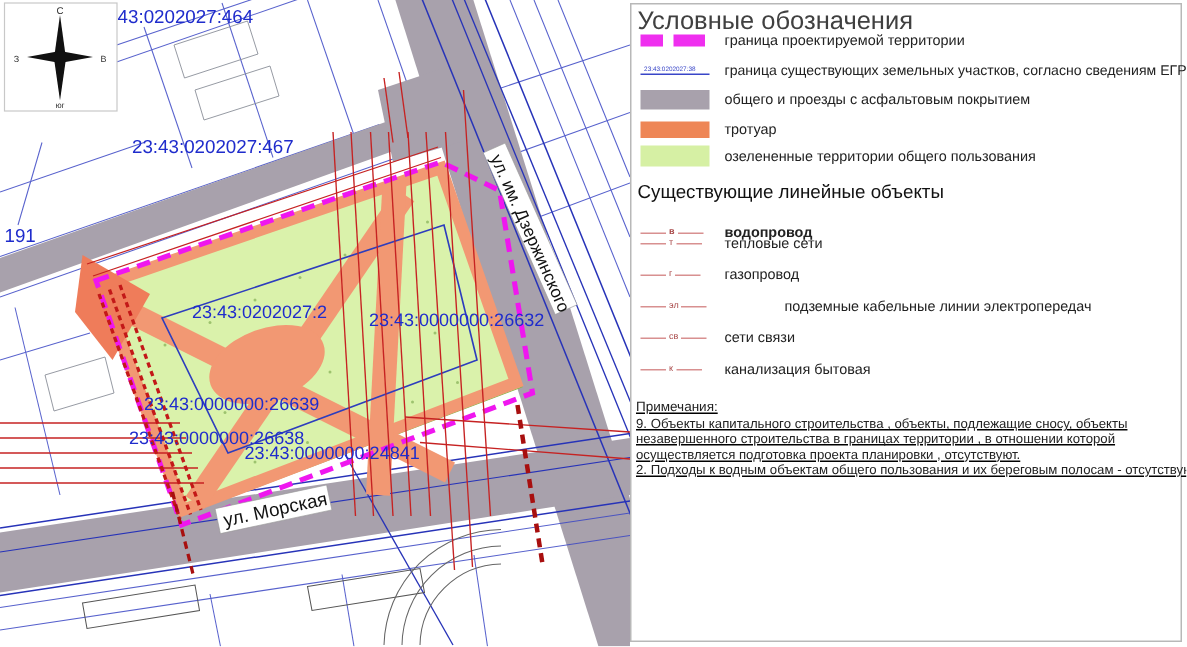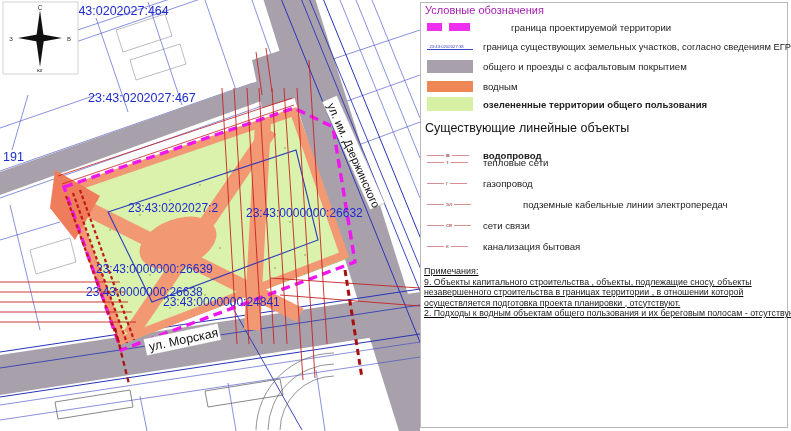--- a/index.html
+++ b/index.html
@@ -3,21 +3,21 @@
 <meta charset="utf-8">
 <style>
   html,body{margin:0;padding:0;background:#fff;}
   .page{position:relative;width:791px;height:431px;background:#fff;overflow:hidden;
         font-family:"Liberation Sans",sans-serif;}
   svg text{font-family:"Liberation Sans",sans-serif;}
 
   
   .legend-frame{position:absolute;left:420px;top:2px;width:368px;height:426px;
                 border:1px solid #b8b8b8;box-sizing:border-box;pointer-events:none;}
-  .lg-title{position:absolute;left:425px;top:4px;font-size:11px;color:#a21caf;}
+  .lg-title{position:absolute;left:425px;top:4px;font-size:17px;color:#404040;}
   .lg-subtitle{position:absolute;left:425px;top:121px;font-size:12.5px;color:#111;}
   .lg-row{position:absolute;left:427px;height:14px;display:flex;align-items:center;}
   .lg-label{margin-left:10px;font-size:9.6px;color:#222;white-space:nowrap;}
   .sw{width:46px;flex:0 0 46px;display:flex;align-items:center;}
   .mdash{display:block;width:15px;height:8px;background:#ef2fef;margin-right:7px;}
   .mdash2{width:21px;margin-right:0;}
   .egrn-box{width:46px;border-bottom:1px solid #3946c8;text-align:center;}
   .egrn-num{font-size:5px;line-height:6px;color:#3946c8;white-space:nowrap;display:block;
             transform:scale(.85);transform-origin:left bottom;}
   .bar{display:block;width:46px;}
@@ -193,21 +193,21 @@
       <text x="11" y="41" font-size="6" fill="#333" text-anchor="middle">З</text>
       <text x="69" y="41" font-size="6" fill="#333" text-anchor="middle">В</text>
       <text x="40" y="72" font-size="5.5" fill="#333" text-anchor="middle">юг</text>
     </g>
   </svg>
 
   <div class="legend-frame"></div>
 
   <div class="lg-title">Условные обозначения</div>
 
-  <div class="lg-row" style="top:20px;gap:28px;">
+  <div class="lg-row" style="top:20px;">
     <span class="sw">
       <i class="mdash"></i>
       <i class="mdash mdash2"></i>
     </span>
     <span class="lg-label">граница проектируемой территории</span>
   </div>
 
   <div class="lg-row" style="top:39px;">
     <span class="sw">
       <span class="egrn-box">
@@ -221,24 +221,24 @@
     <span class="sw">
         <i class="bar bar-road"></i>
       </span>
     <span class="lg-label">общего и проезды с асфальтовым покрытием</span>
   </div>
 
   <div class="lg-row" style="top:79px;">
     <span class="sw">
         <i class="bar bar-walk"></i>
       </span>
-    <span class="lg-label">водным</span>
-  </div>
-
-  <div class="lg-row" style="top:97px;font-weight:bold;">
+    <span class="lg-label">тротуар</span>
+  </div>
+
+  <div class="lg-row" style="top:97px;">
     <span class="sw">
         <i class="bar bar-green"></i>
       </span>
     <span class="lg-label">озелененные территории общего пользования</span>
   </div>
 
   <div class="lg-subtitle">Существующие линейные объекты</div>
 
   <div class="lg-row" style="top:148px;font-weight:bold;">
     <span class="sw">

